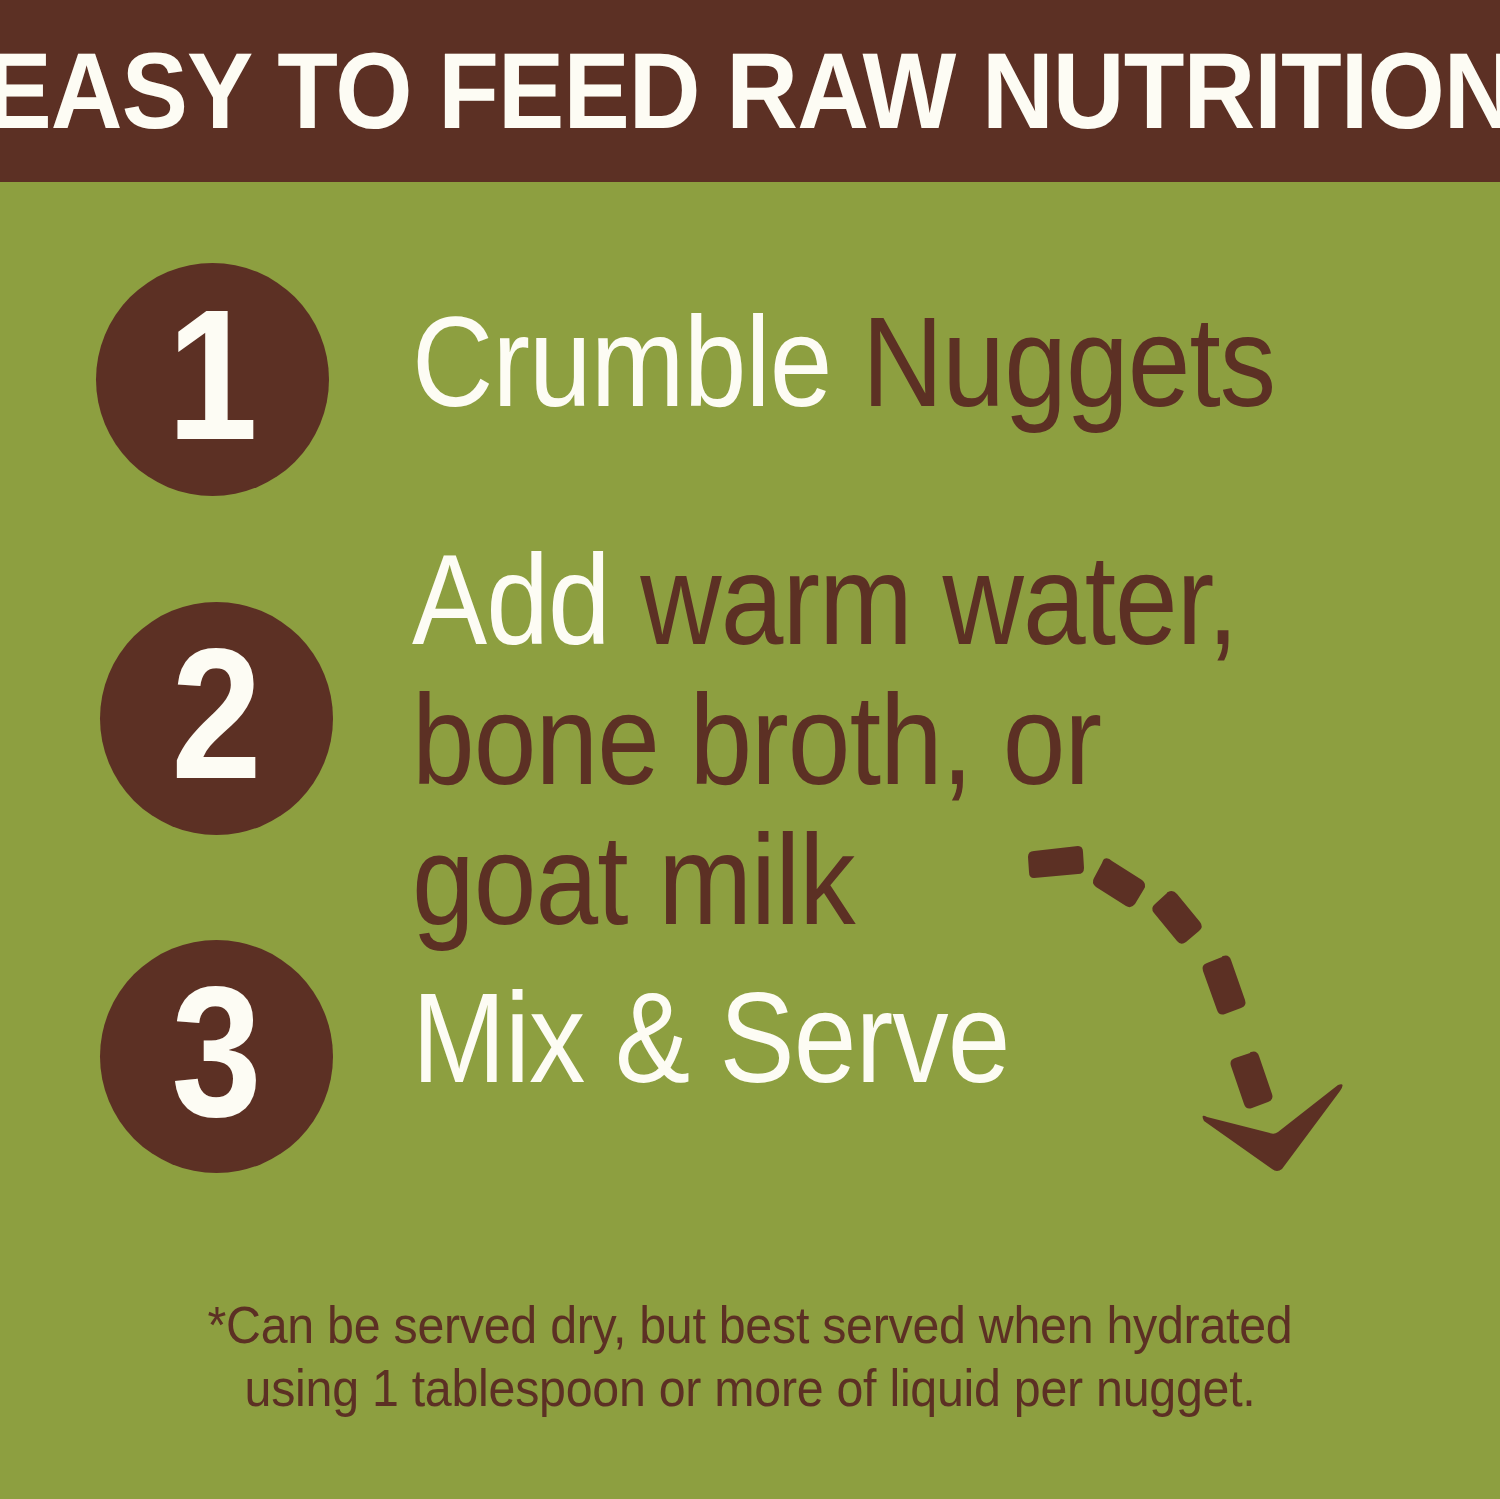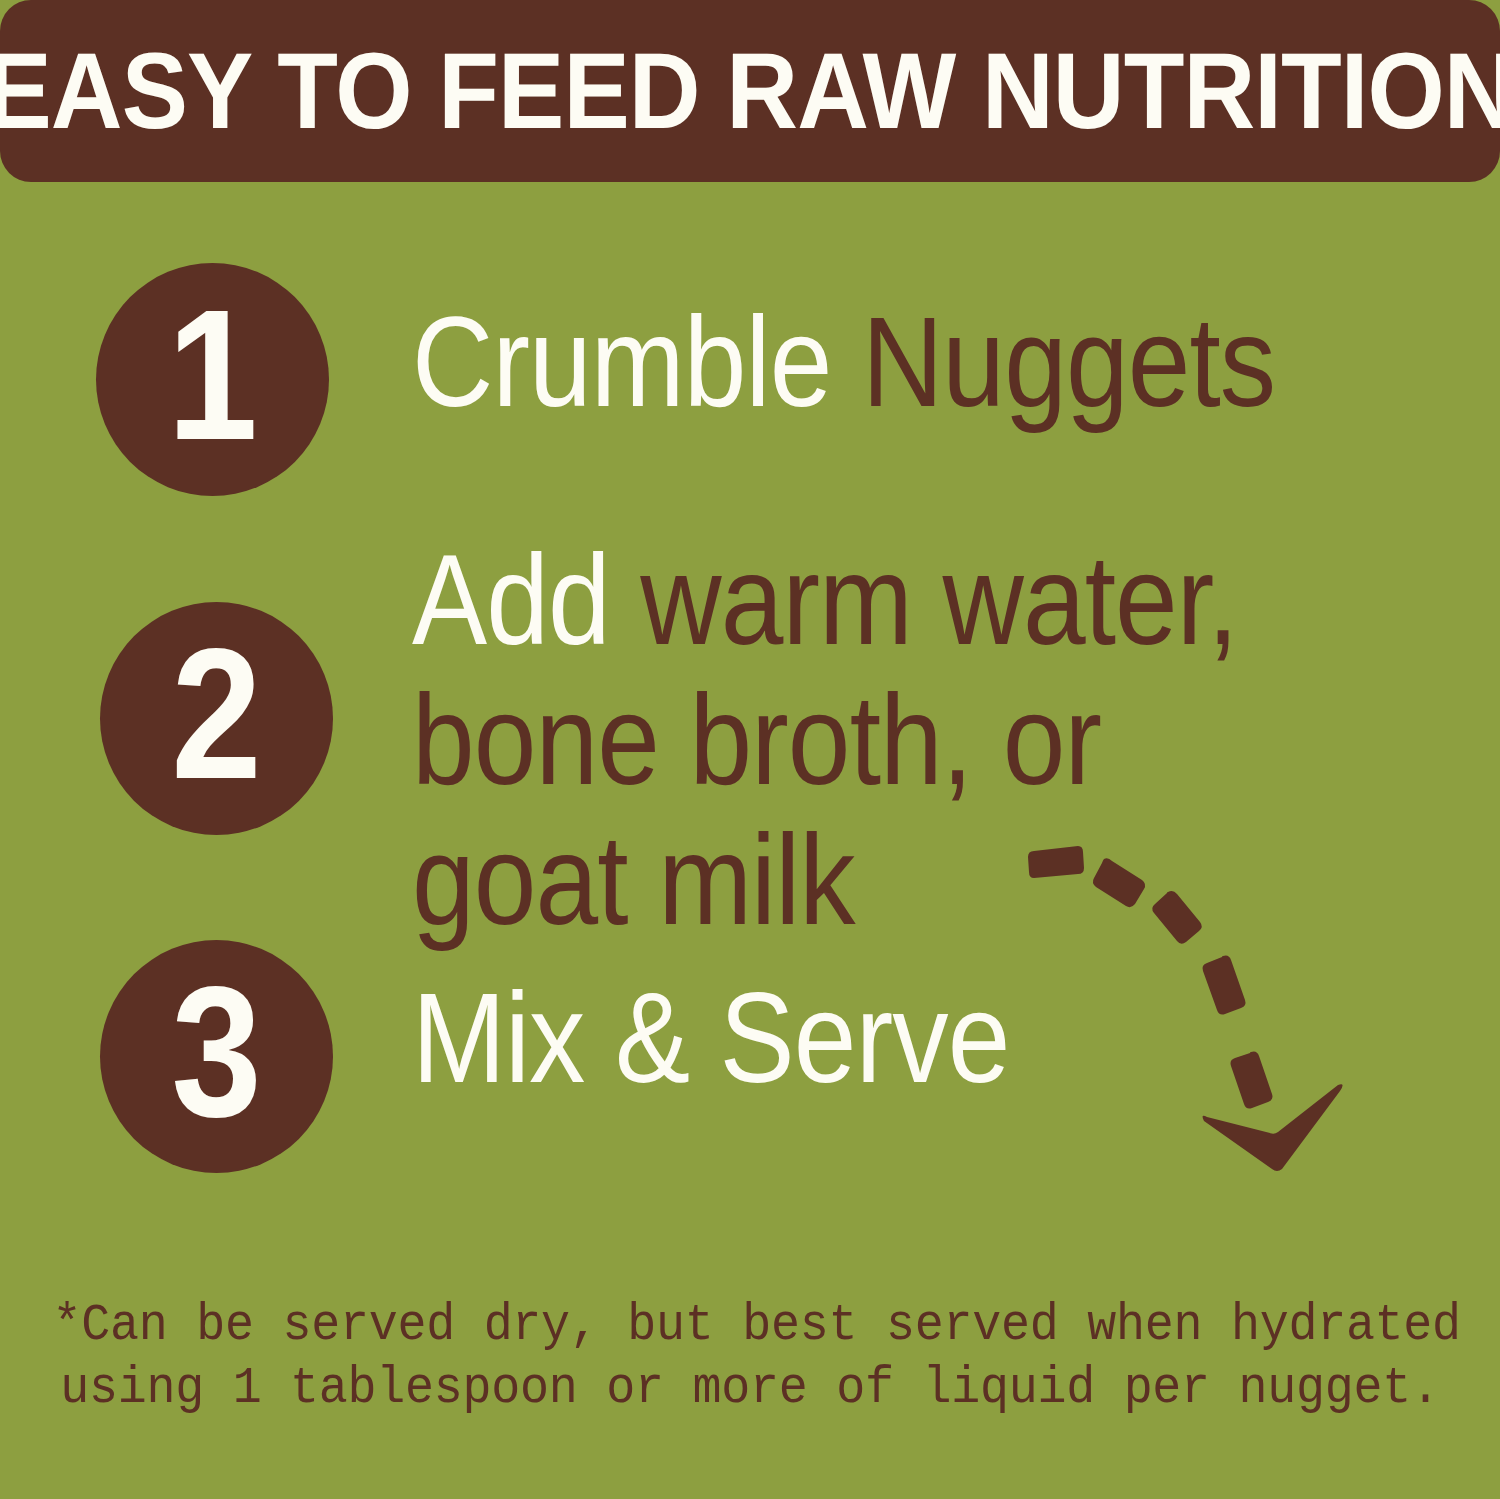--- a/index.html
+++ b/index.html
@@ -20,21 +20,20 @@
     position: absolute;
     left: 0;
     top: 0;
     width: 1500px;
     height: 182px;
     background: #5c3024;
     display: flex;
     align-items: center;
     justify-content: center;
     box-sizing: border-box;
-    border-radius: 31px;
   }
   .header-title {
     color: #fdfcf4;
     font-family: "Liberation Sans", sans-serif;
     font-weight: bold;
     font-size: 108px;
     line-height: 1;
     letter-spacing: -1px;
     white-space: nowrap;
     transform: scaleX(0.92);
@@ -114,21 +113,21 @@
   }
 
   
   .footnote {
     position: absolute;
     left: 0;
     top: 1112px;
     width: 1500px;
     text-align: center;
     color: #5c3024;
-    font-family: Liberation Mono, monospace;
+    font-family: Liberation Sans, sans-serif;
     font-size: 52px;
     line-height: 63px;
     letter-spacing: -0.3px;
   }
   .footnote-line {
     display: block;
     transform: scaleX(0.93);
     transform-origin: center center;
     white-space: nowrap;
   }

